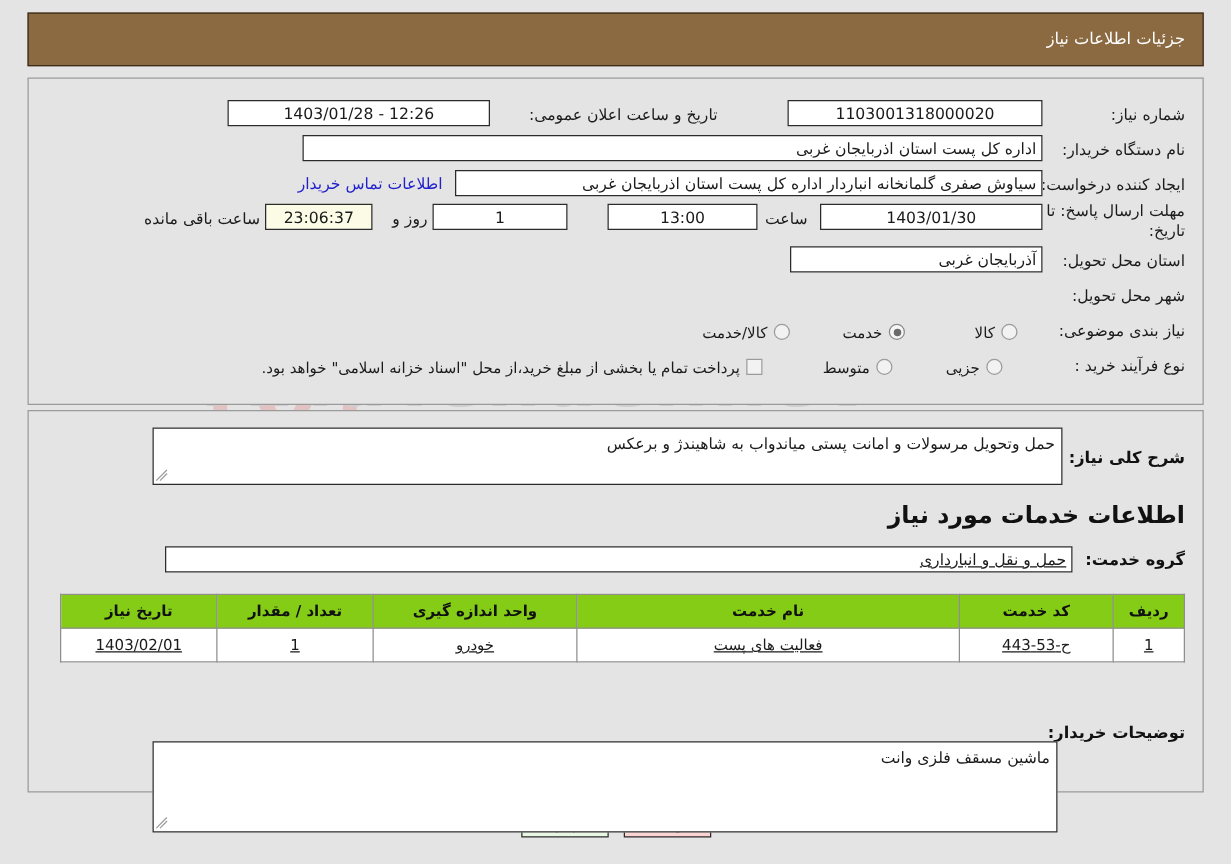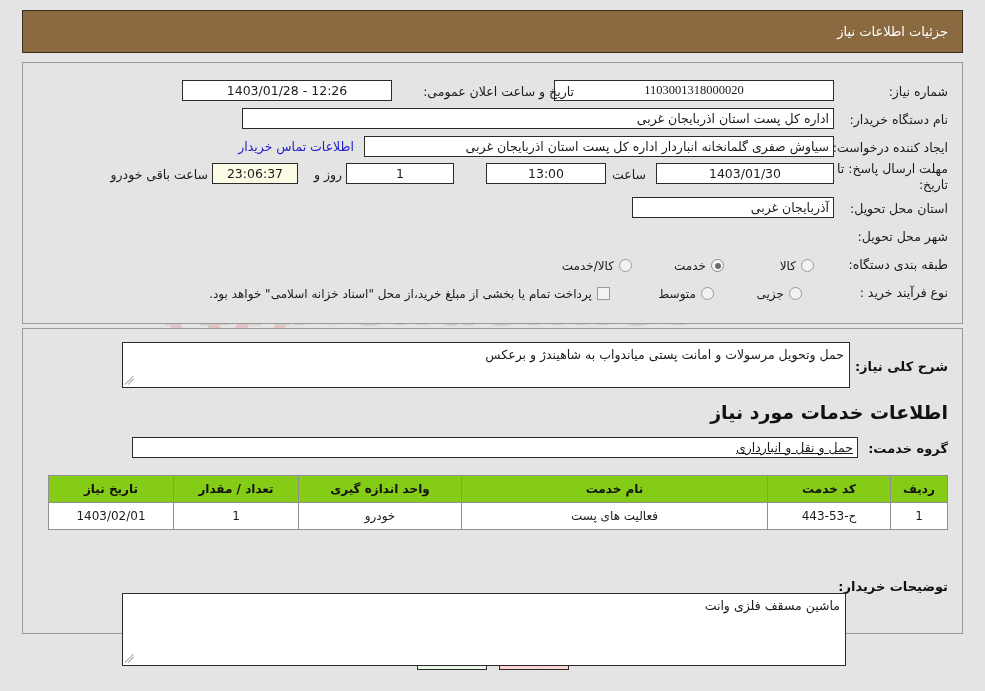--- a/index.html
+++ b/index.html
@@ -209,20 +209,21 @@
     color: #111;
     white-space: nowrap;
   }
   table.items td {
     border: 1px solid #8f8f8f;
     height: 26px;
     padding: 0 7px;
     text-align: center;
     background: #ffffff;
     white-space: nowrap;
+    text-decoration: underline;
   }
   td.ltr, th.ltr { direction: ltr; }
 
   
   .btn {
     border: 1px solid #2b2b2b;
     font-size: 12.5px;
     color: #111;
     height: 22px;
     line-height: 20px;
@@ -247,47 +248,47 @@
     <div class="wm-text">AriaTender.net</div>
   </div>
 
   <div class="header-bar">
     <span class="title">جزئیات اطلاعات نیاز</span>
   </div>
 
   <div class="panel" id="panel-top">
 
     <div class="abs lbl" style="right:14px; top:21px; width:110px;">شماره نیاز:</div>
-    <div class="abs fld num" style="right:128px; top:17px; width:280px;font-family:Liberation Serif, serif;">1103001318000020</div>
+    <div class="abs fld num" style="right:128px; top:17px; width:204px;">1103001318000020</div>
 
     <div class="abs lbl" style="right:388px; top:21px; width:170px;">تاریخ و ساعت اعلان عمومی:</div>
     <div class="abs fld num" style="right:570px; top:17px; width:210px;">1403/01/28 - 12:26</div>
 
     <div class="abs lbl" style="right:14px; top:49px; width:130px;">نام دستگاه خریدار:</div>
     <div class="abs fld rt" style="right:128px; top:45px; width:592px;">اداره کل پست استان اذربایجان غربی</div>
 
     <div class="abs lbl" style="right:14px; top:77px; width:135px;">ایجاد کننده درخواست:</div>
     <div class="abs fld rt" style="right:128px; top:73px; width:470px;">سیاوش صفری گلمانخانه انباردار اداره کل پست استان اذربایجان غربی</div>
     <div class="abs link" style="right:608px; top:76px;">اطلاعات تماس خریدار</div>
 
     <div class="abs lbl wrap" style="right:14px; top:98px; width:112px; line-height:16px;">مهلت ارسال پاسخ: تا تاریخ:</div>
     <div class="abs fld num" style="right:128px; top:100px; width:178px;">1403/01/30</div>
     <div class="abs lbl" style="right:316px; top:104px; width:40px;">ساعت</div>
     <div class="abs fld num" style="right:356px; top:100px; width:120px;">13:00</div>
     <div class="abs fld num" style="right:508px; top:100px; width:108px;">1</div>
     <div class="abs lbl" style="right:620px; top:104px; width:44px;">روز و</div>
     <div class="abs fld timer" style="right:664px; top:100px; width:86px;">23:06:37</div>
-    <div class="abs lbl" style="right:754px; top:104px; width:110px;">ساعت باقی خودرو</div>
+    <div class="abs lbl" style="right:754px; top:104px; width:110px;">ساعت باقی مانده</div>
 
     <div class="abs lbl" style="right:14px; top:138px; width:125px;">استان محل تحویل:</div>
     <div class="abs fld rt" style="right:128px; top:134px; width:202px;">آذربایجان غربی</div>
 
     <div class="abs lbl" style="right:14px; top:166px; width:125px;">شهر محل تحویل:</div>
 
-    <div class="abs lbl" style="right:14px; top:194px; width:130px;">طبقه بندی دستگاه:</div>
+    <div class="abs lbl" style="right:14px; top:194px; width:130px;">نیاز بندی موضوعی:</div>
 
     <div class="abs" style="right:148px; top:192px;">
       <span class="radio"></span>
       <span class="radio-label">کالا</span>
     </div>
 
     <div class="abs" style="right:238px; top:192px;">
       <span class="radio on"></span>
       <span class="radio-label">خدمت</span>
     </div>

